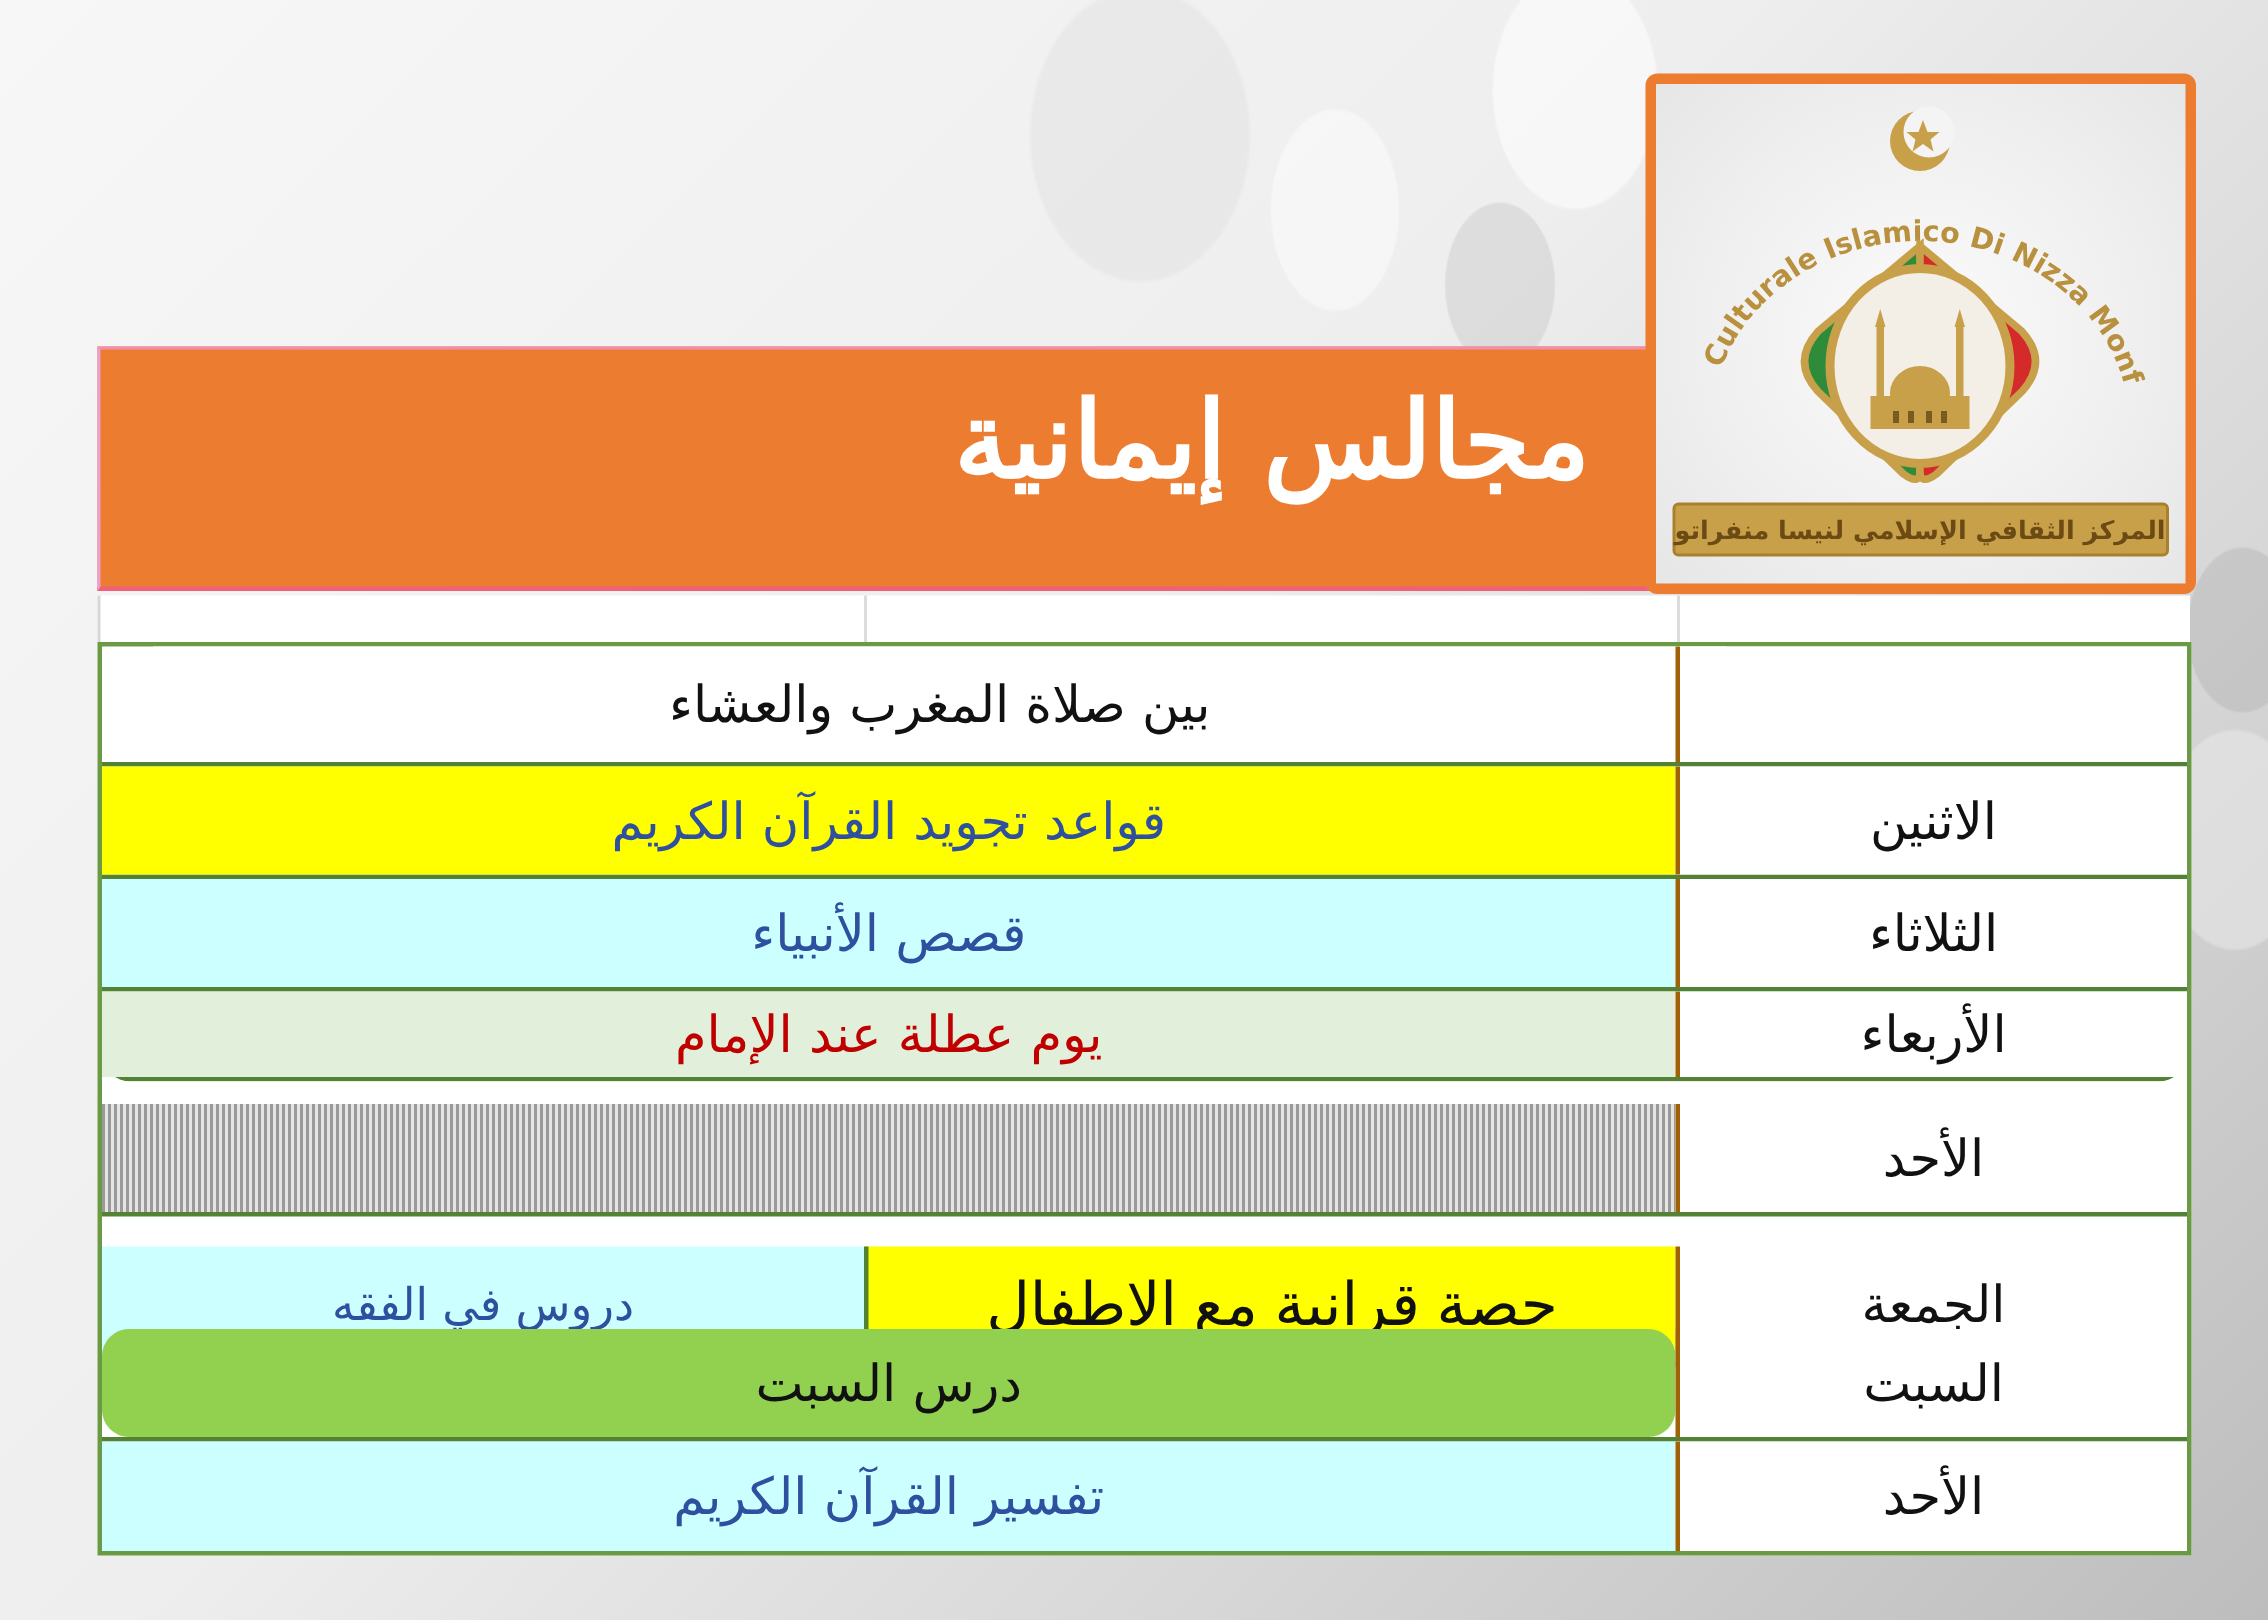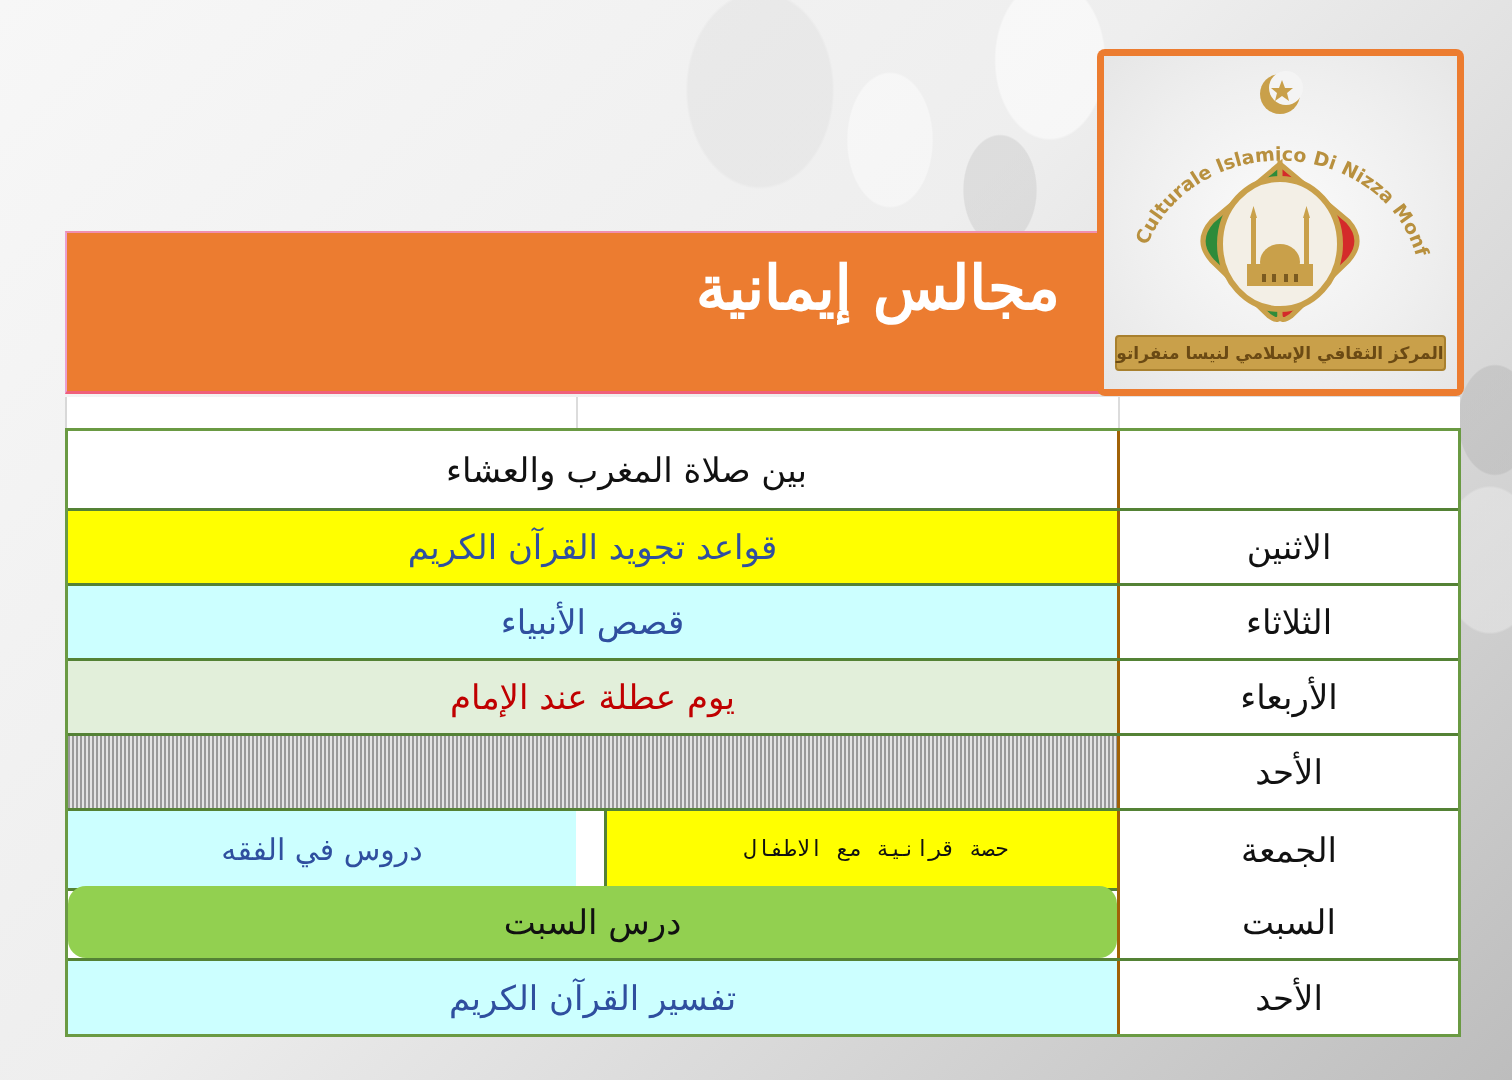--- a/index.html
+++ b/index.html
@@ -24,21 +24,21 @@
       position: absolute; left: 65px; top: 231px; width: 1045px; height: 163px;
       background: #ec7c30;
       border-top: 2px solid #f08fb0;
       border-bottom: 3px solid #f0607a;
       border-left: 2px solid #e9a0d0;
       box-sizing: border-box;
     }
     .title-text {
       position: absolute; right: 50px; top: 18px;
       font-family: "DejaVu Serif", serif;
-      font-size: 61px; font-weight: bold; color: #ffffff;
+      font-size: 71px; font-weight: bold; color: #ffffff;
       direction: rtl; line-height: 1.2;
     }
     
     .logo-frame {
       position: absolute; left: 1097px; top: 49px; width: 367px; height: 347px;
       background: #ec7c30; border-radius: 8px; box-sizing: border-box; padding: 7px;
     }
     .logo-inner {
       width: 100%; height: 100%; position: relative; overflow: hidden;
       background: radial-gradient(circle at 50% 50%, #fbfbfb 0%, #efefef 60%, #e6e6e6 100%);
@@ -67,22 +67,22 @@
     }
     .activity-cell {
       position: absolute; left: 0; top: 0; width: 1049px; height: 100%;
       display: flex; align-items: center; justify-content: center;
       font-family: "DejaVu Serif", serif; font-size: 34px; direction: rtl;
       box-sizing: border-box;
     }
     .activity-half-right {
       position: absolute; left: 508px; top: 0; width: 541px; height: 100%;
       display: flex; align-items: center; justify-content: center;
-      font-family: Liberation Mono, monospace; font-size: 22px; direction: rtl;
-      border-left: 3px solid #548235; box-sizing: border-box; margin-left: 28px;
+      font-family: Liberation Sans, sans-serif; font-size: 40px; direction: rtl;
+      border-left: 3px solid #548235; box-sizing: border-box;
     }
     .activity-half-left {
       position: absolute; left: 0; top: 0; width: 508px; height: 100%;
       display: flex; align-items: center; justify-content: center;
       font-family: "DejaVu Serif", serif; font-size: 30px; direction: rtl;
       box-sizing: border-box;
     }
     .hatched {
       background: repeating-linear-gradient(90deg, #9a9a9a 0px, #9a9a9a 2px, #e4e4e4 2px, #e4e4e4 4px);
     }
@@ -148,31 +148,31 @@
   <div class="row" style="top:80px; height:75px;text-align:center;">
     <div class="activity-cell" style="background:#ffff00; color:#2f4f9f;">قواعد تجويد القرآن الكريم</div>
     <div class="day-cell">الاثنين</div>
   </div>
 
   <div class="row" style="top:155px; height:75px;">
     <div class="activity-cell" style="background:#ccffff; color:#2f4f9f;">قصص الأنبياء</div>
     <div class="day-cell">الثلاثاء</div>
   </div>
 
-  <div class="row" style="top:230px; height:75px;">
+  <div class="row" style="top:230px; height:60px;border-radius:19px;">
     <div class="activity-cell" style="background:#e2efda; color:#c00000;">يوم عطلة عند الإمام</div>
     <div class="day-cell">الأربعاء</div>
   </div>
 
   <div class="row" style="top:305px; height:75px;">
     <div class="activity-cell hatched"></div>
     <div class="day-cell">الأحد</div>
   </div>
 
-  <div class="row" style="top:380px; height:80px;">
+  <div class="row" style="top:400px; height:80px;">
     <div class="activity-half-left" style="background:#ccffff; color:#2f4f9f;">دروس في الفقه</div>
     <div class="activity-half-right" style="background:#ffff00; color:#111;">حصة قرانية مع الاطفال</div>
     <div class="day-cell">الجمعة</div>
   </div>
 
   <div class="row" style="top:455px; height:75px;">
     <div class="activity-cell" style="background:#92d050; color:#111;border-radius:18px;">درس السبت</div>
     <div class="day-cell">السبت</div>
   </div>
 

